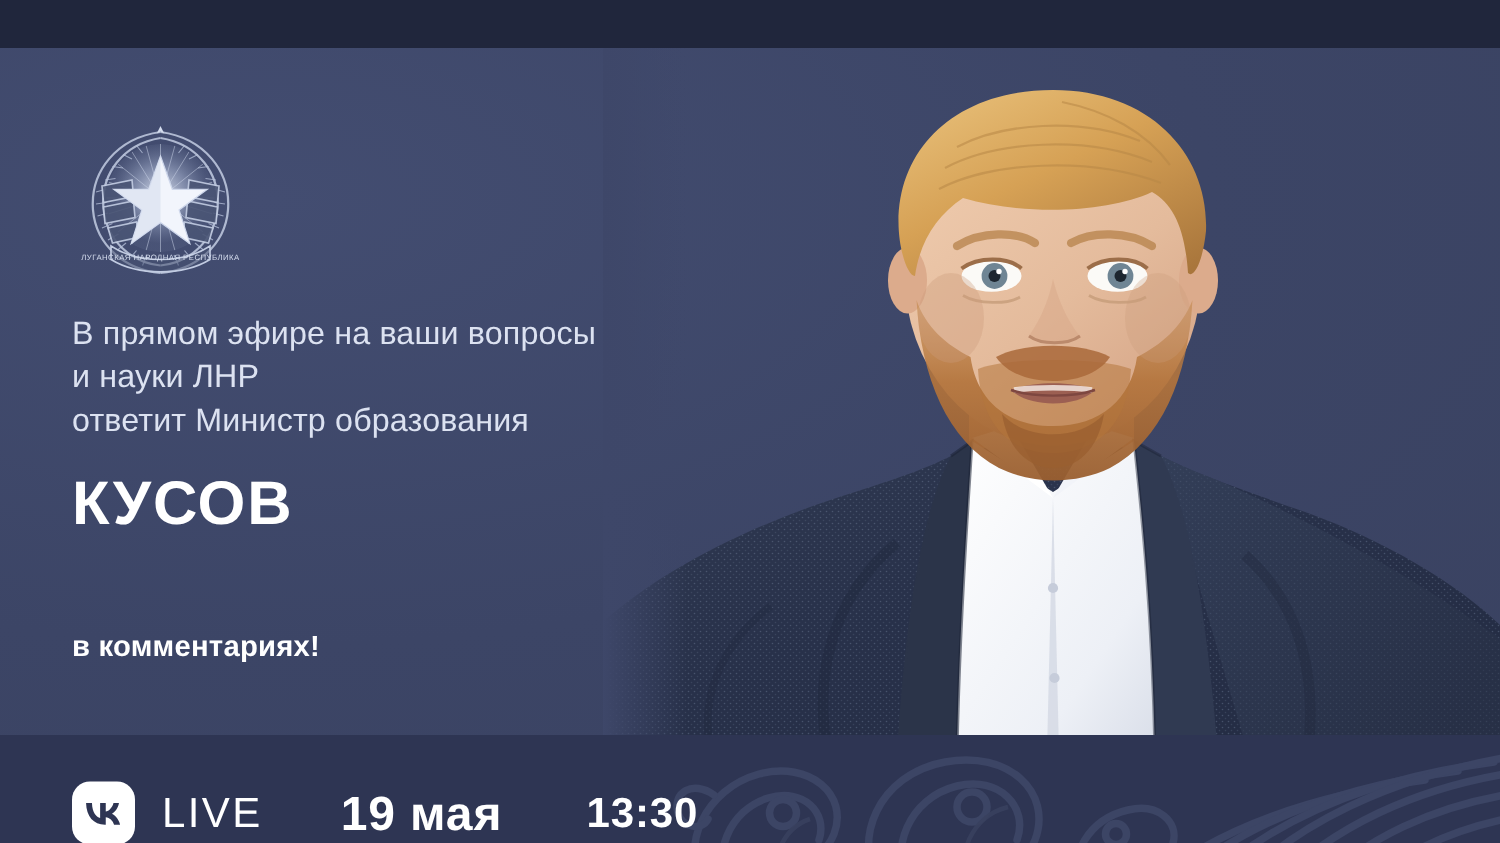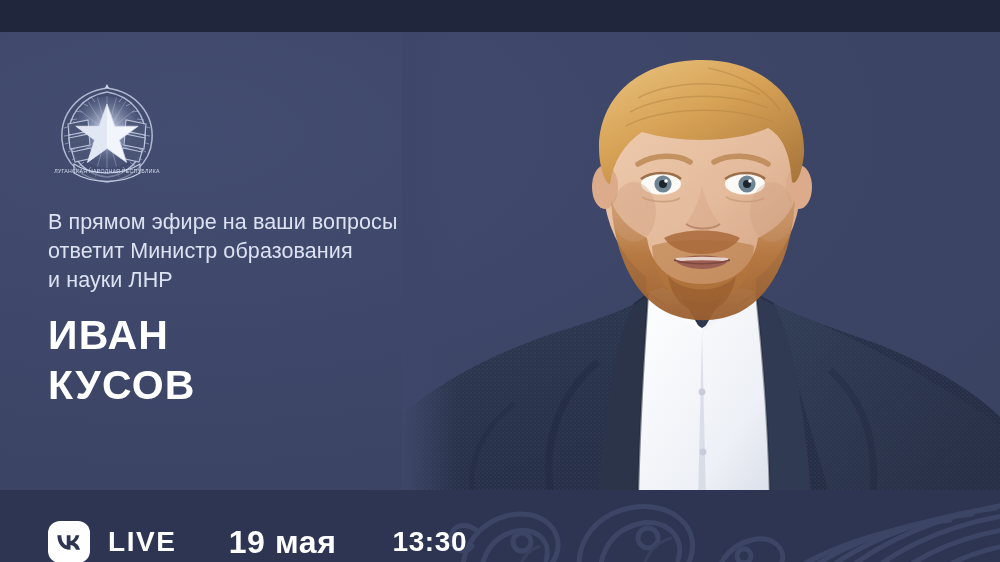--- a/index.html
+++ b/index.html
@@ -111,21 +111,21 @@
     border-radius:12px;
     background:#ffffff;
     display:flex;align-items:center;justify-content:center;
     flex:0 0 auto;
   }
   .vk-badge svg{width:30px;height:30px;display:block;}
   .live{
     margin-left:18px;
     color:#ffffff;
     font-size:28px;
-    font-weight:700;
+    font-weight:400;
     letter-spacing:1.6px;
   }
   .date{
     margin-left:52px;
     color:#ffffff;
     font-size:32px;
     font-weight:700;
     letter-spacing:.6px;
   }
   .time{
@@ -232,30 +232,30 @@
         <path d="M26 84 C 44 96, 74 96, 92 84 L92 93 C 74 104, 44 104, 26 93 Z" fill="#46517189" stroke="#c2cce2" stroke-width="1.1"></path>
         <text x="59" y="93" text-anchor="middle" font-family="'Liberation Sans',sans-serif" font-size="5.2" fill="#d5ddee" letter-spacing=".3">ЛУГАНСКАЯ НАРОДНАЯ РЕСПУБЛИКА</text>
       </g>
 
       <path d="M59 4 L61.5 9 L59 7.6 L56.5 9 Z" fill="#d5ddee"></path>
     </svg>
   </div>
 
   <div class="headline">
     <div>В прямом эфире на ваши вопросы</div>
+    <div>и науки ЛНР</div>
     <div>ответит Министр образования</div>
-    <div>и науки ЛНР</div>
   </div>
 
   <div class="name">
-    <div>ИВАН</div>
     <div>КУСОВ</div>
   </div>
 
   <div class="cta">
+    <div>в комментариях!</div>
   </div>
 
   <div class="portrait">
     <svg viewBox="0 0 598 470" xmlns="http://www.w3.org/2000/svg" aria-hidden="true">
       <defs>
         <linearGradient id="jacketG" x1="0" y1="0" x2="1" y2="1">
           <stop offset="0%" stop-color="#303a52"></stop>
           <stop offset="45%" stop-color="#28314a"></stop>
           <stop offset="100%" stop-color="#232b42"></stop>
         </linearGradient>

